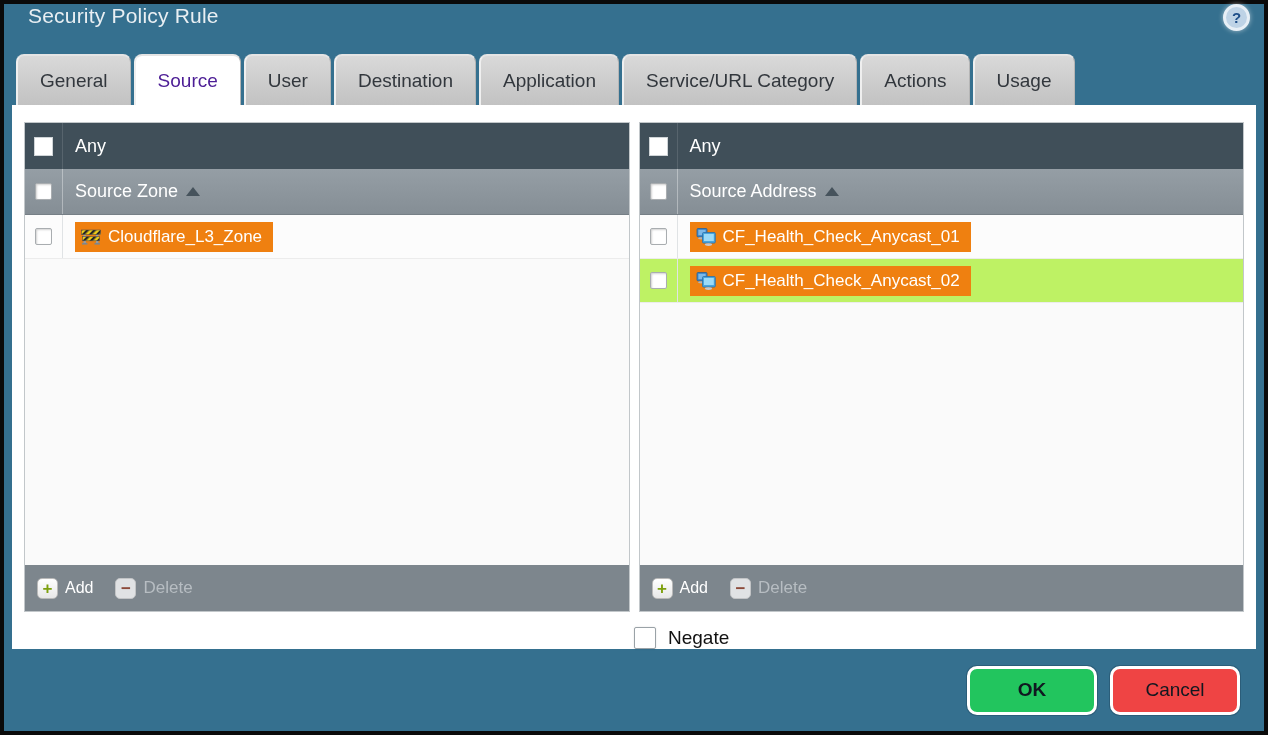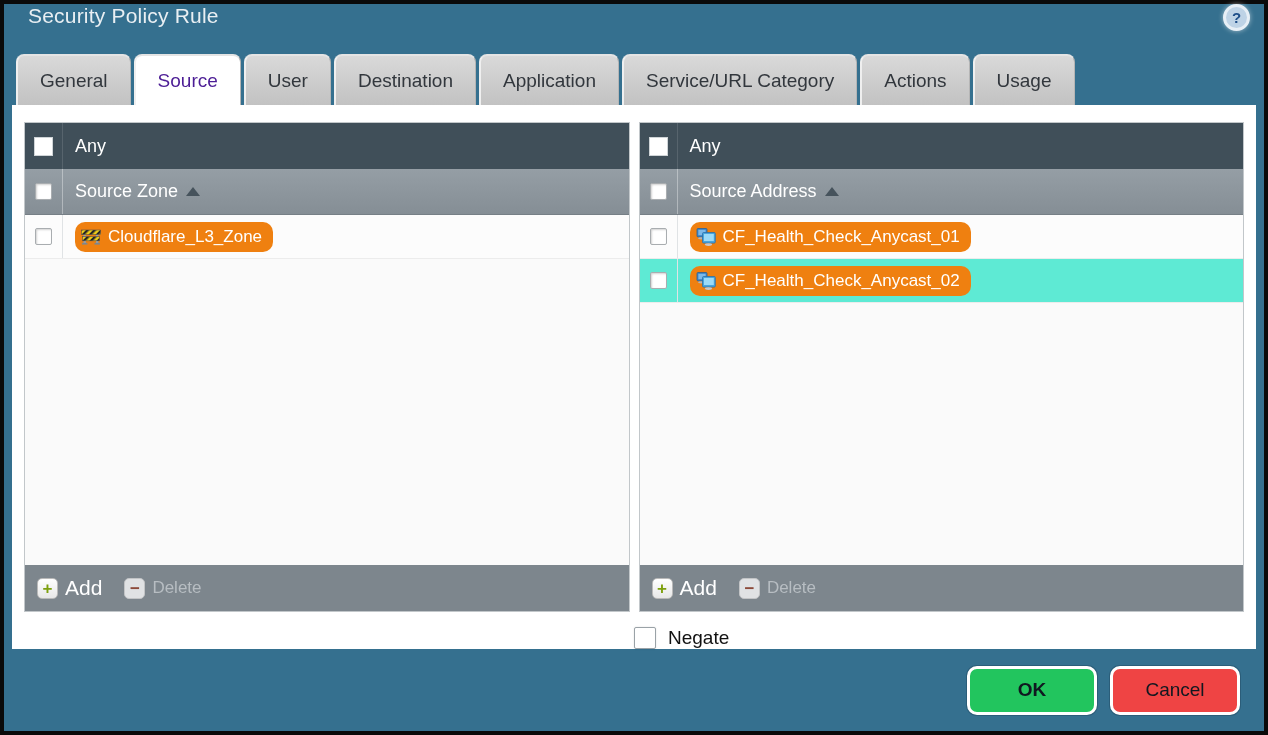--- a/index.html
+++ b/index.html
@@ -64,38 +64,38 @@
   .col-header .cb-cell { border-right:1px solid rgba(255,255,255,.35); }
   .cb-row { width:17px; height:17px; background:#fff; border:1px solid #a9adb0; border-radius:2px;
     box-shadow:inset 1px 1px 2px rgba(0,0,0,.18); cursor:pointer; }
   .col-label { color:#fff; font-size:18px; margin-left:12px; cursor:pointer; }
   .sort-asc { width:0; height:0; margin-left:8px; cursor:pointer;
     border-left:7px solid transparent; border-right:7px solid transparent;
     border-bottom:9px solid #46535c; }
 
   .rows { flex:1; overflow:hidden; background:#fafafa; }
   .row { height:44px; display:flex; align-items:center; background:#fcfcfc; border-bottom:1px solid #ececec; }
-  .row.alt { background:#5eead4; }
+  .row.alt { background:#bef264; }
   .row .cb-cell { border-right:1px solid #e0e3e5; align-self:stretch; }
   .chip {
     margin-left:12px; height:30px; display:inline-flex; align-items:center; gap:7px;
-    background:#ef8010; color:#fff; font-size:17px; padding:0 11px 0 6px; cursor:pointer;border-radius:10px;
+    background:#ef8010; color:#fff; font-size:17px; padding:0 11px 0 6px; cursor:pointer;
   }
   .chip svg { display:block; }
 
   .panel-footer {
     height:46px; background:#7d868d; display:flex; align-items:center; gap:22px;
     padding-left:12px; flex:0 0 auto;
   }
   .btn-mini { display:flex; align-items:center; gap:7px; cursor:pointer; }
   .mini-ic { width:21px; height:21px; border-radius:5px; display:flex; align-items:center; justify-content:center;
     font-weight:bold; font-size:17px; line-height:1; }
   .add-ic { background:linear-gradient(#ffffff,#e7e7e7); border:1px solid #b9b9b9; color:#7da00e; }
   .del-ic { background:#e0e2e4; border:1px solid #c2c4c6; color:#8c4a3a; }
-  .add-label { color:#fff; font-size:21px; }
+  .add-label { color:#fff; font-size:16px; }
   .del-label { color:#b7bdc2; font-size:17px; }
   .btn-mini.disabled { cursor:default; }
 
   .negate-row { display:flex; margin-top:15px; }
   .negate-half { flex:1; display:flex; align-items:center; }
   .cb-negate { width:22px; height:22px; background:#fff; border:1px solid #9aa2a7; border-radius:2px;
     box-shadow:0 0 2px rgba(0,0,0,.12); cursor:pointer; }
   .negate-label { font-size:19px; color:#111; margin-left:12px; }
 
   

